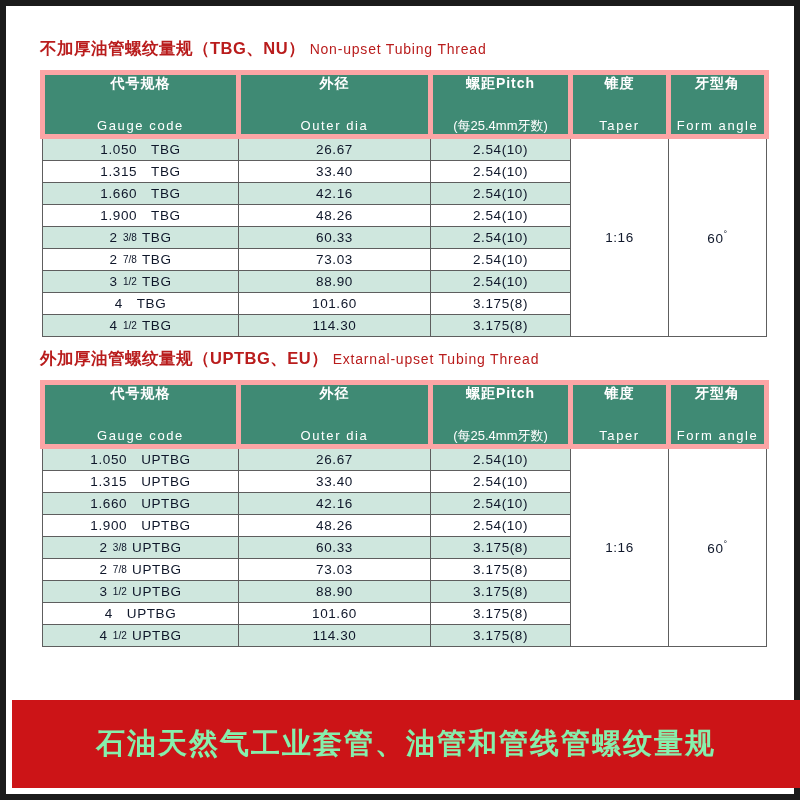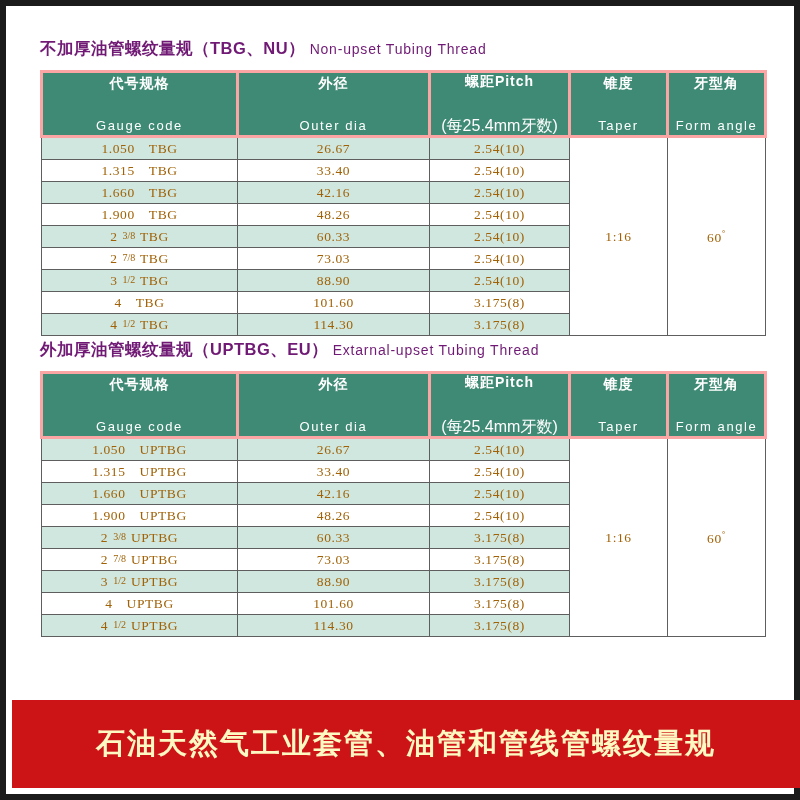--- a/index.html
+++ b/index.html
@@ -38,25 +38,25 @@
     width: 788px;
     height: 788px;
   }
 
   .section {
     position: absolute;
     left: 34px;
     width: 724px;
   }
   #section-1 { top: 32px; }
-  #section-2 { top: 333px; }
+  #section-2 { top: 342px; }
 
   .section-title {
     font-size: 16px;
-    color: #701a75;
+    color: #b91c1c;
     white-space: nowrap;
     margin-bottom: 10px;
     letter-spacing: 0px;
   }
   .section-title .cn {
     font-weight: bold;
     font-size: 16.5px;
     letter-spacing: 0.5px;
   }
   .section-title .en {
@@ -74,44 +74,43 @@
     padding: 0;
     text-align: center;
     vertical-align: middle;
   }
   table.gauge thead th {
     background: #3f8a74;
     color: #ffffff;
     height: 44px;
     line-height: 1.15;
     font-weight: normal;
-    border: 3px solid #fca5a5;
+    border: 5px solid #fca5a5;
   }
   .th-cn {
     display: block;
     font-size: 14px;
     font-weight: bold;
     letter-spacing: 1px;
   }
   .th-en {
     display: block;
     font-size: 13px;
     letter-spacing: 1.6px;
     margin-top: 28px;
   }
   .th-en.small {
-    font-size: 16px;
+    font-size: 13px;
     letter-spacing: 0px;
   }
   table.gauge tbody td {
     height: 21px;
     font-size: 13.5px;
-    color: #a16207;
+    color: #0f172a;
     letter-spacing: 0.6px;
-    font-family: Liberation Serif, serif;
   }
   tbody tr.alt td {
     background: #cfe7de;
   }
   tbody tr.plain td {
     background: #ffffff;
   }
   td.span-cell {
     background: #ffffff !important;
     font-size: 14px;
@@ -136,21 +135,21 @@
     left: 6px;
     bottom: 6px;
     width: 788px;
     height: 88px;
     background: #cc1417;
     display: flex;
     align-items: center;
     justify-content: center;
   }
   .footer-text {
-    color: #fef9c3;
+    color: #86efac;
     font-size: 29px;
     font-weight: bold;
     letter-spacing: 2px;
     white-space: nowrap;
     font-family: "DejaVu Sans", "Liberation Sans", sans-serif;
     text-align: right;
   }
 </style>
 </head>
 <body>

